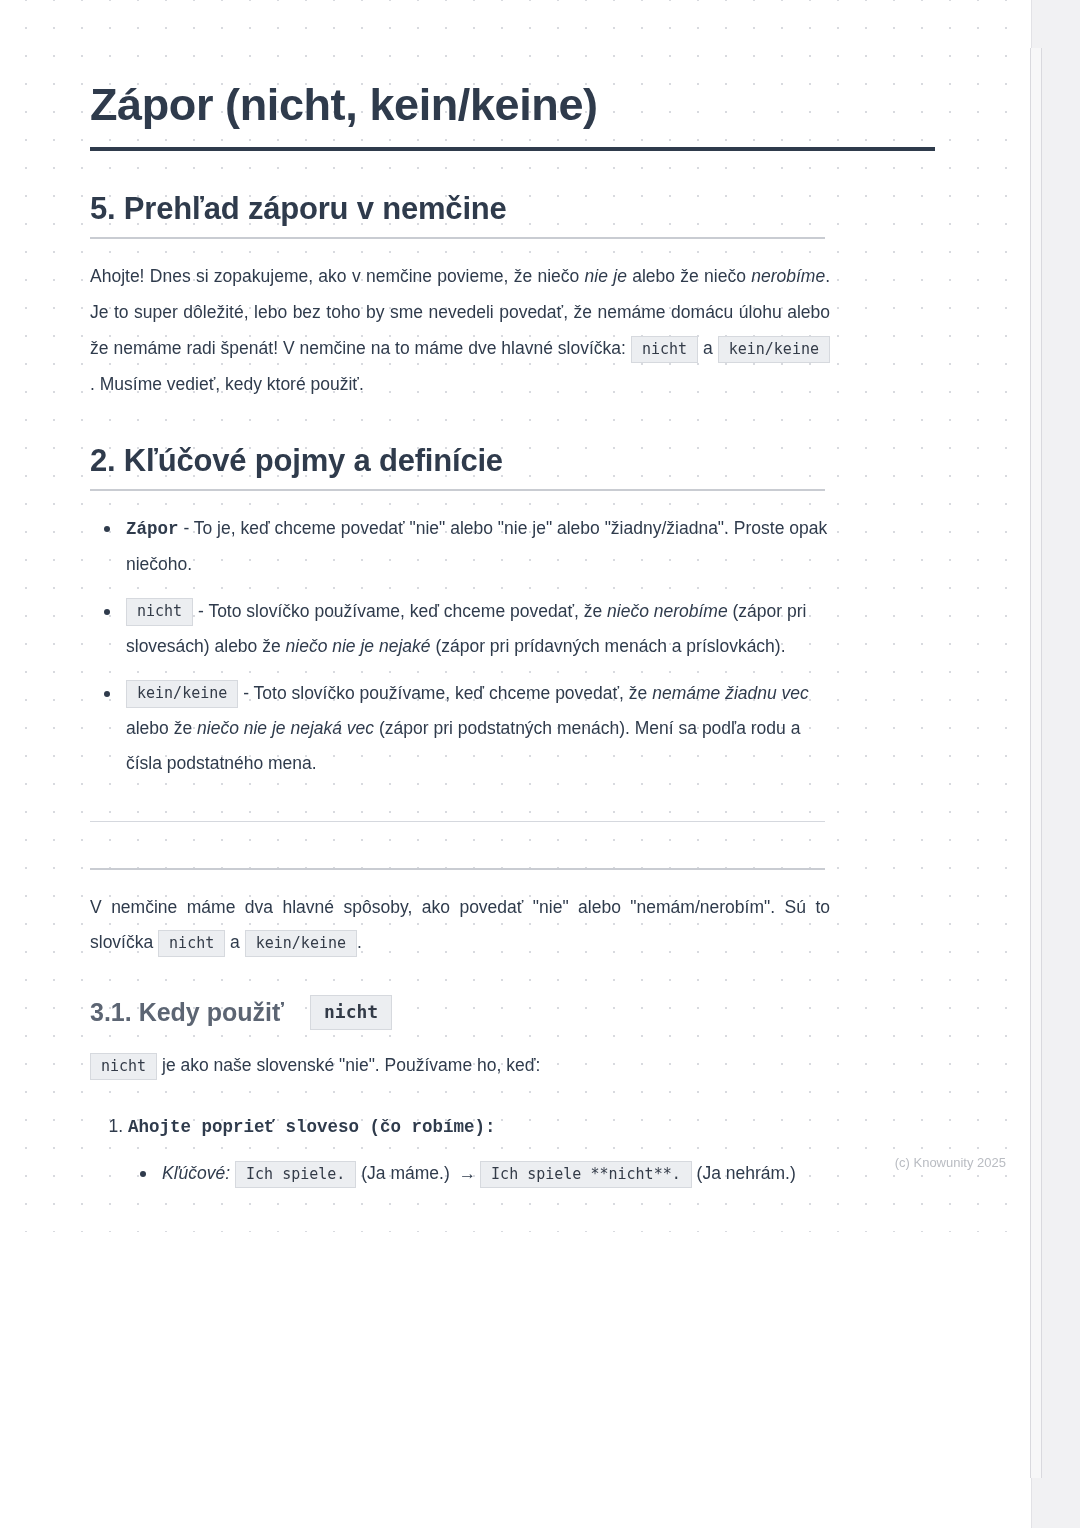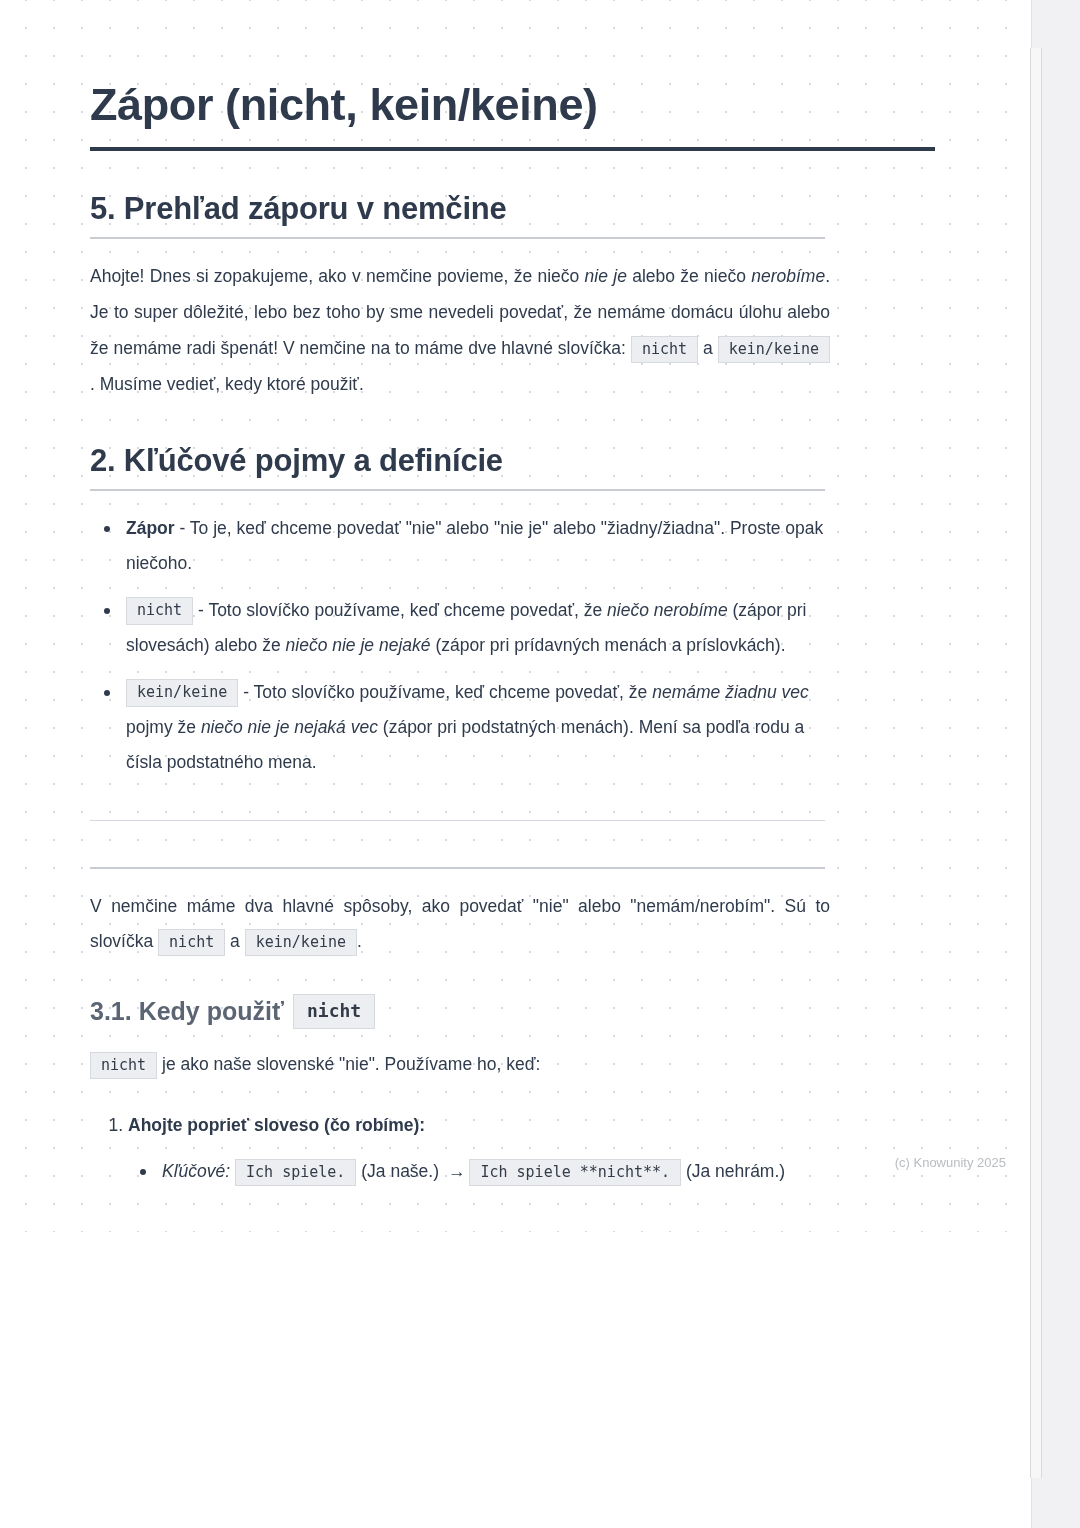--- a/index.html
+++ b/index.html
@@ -85,21 +85,21 @@
     margin-bottom: 20px;
   }
 
   h3.subsec {
     font-size: 25px;
     font-weight: bold;
     color: #5c6573;
     margin: 34px 0 18px 0;
     display: flex;
     align-items: center;
-    gap: 9px;
+    gap: 26px;
     flex-wrap: wrap;
   }
 
   p.body {
     font-size: 17.5px;
     line-height: 2.05;
     color: #2f3b4c;
     margin: 0 0 14px 0;
     text-align: justify;
   }
@@ -115,21 +115,21 @@
     color: #333b48;
     line-height: 1.15;
     vertical-align: middle;
   }
   h3.subsec .code {
     font-size: 18px;
     padding: 6px 13px;
   }
 
   em { font-style: italic; }
-  strong { font-weight: bold; }
+  strong { font-weight: bold; font-family: Liberation Mono, monospace; }
 
   ul.bullets {
     list-style: none;
     margin: 0;
     padding: 0;
   }
   ul.bullets > li {
     position: relative;
     padding-left: 36px;
     margin-bottom: 12px;
@@ -216,21 +216,21 @@
     <h2 class="sec">2. Kľúčové pojmy a definície</h2>
     <div class="sec-rule"></div>
     <ul class="bullets">
       <li>
         <strong>Zápor</strong><span> - To je, keď chceme povedať "nie" alebo "nie je" alebo "žiadny/žiadna". Proste opak niečoho.</span>
       </li>
       <li>
         <span class="code">nicht</span><span> - Toto slovíčko používame, keď chceme povedať, že </span><em>niečo nerobíme</em><span> (zápor pri slovesách) alebo že </span><em>niečo nie je nejaké</em><span> (zápor pri prídavných menách a príslovkách).</span>
       </li>
       <li>
-        <span class="code">kein/keine</span><span> - Toto slovíčko používame, keď chceme povedať, že </span><em>nemáme žiadnu vec</em><span> pojmy že </span><em>niečo nie je nejaká vec</em><span> (zápor pri podstatných menách). Mení sa podľa rodu a čísla podstatného mena.</span>
+        <span class="code">kein/keine</span><span> - Toto slovíčko používame, keď chceme povedať, že </span><em>nemáme žiadnu vec</em><span> alebo že </span><em>niečo nie je nejaká vec</em><span> (zápor pri podstatných menách). Mení sa podľa rodu a čísla podstatného mena.</span>
       </li>
     </ul>
 
     <div class="sep-rule"></div>
 
     <div class="sec-rule"></div>
     <p class="body">
       <span>V nemčine máme dva hlavné spôsoby, ako povedať "nie" alebo "nemám/nerobím". Sú to slovíčka </span><span class="code">nicht</span><span> a </span><span class="code">kein/keine</span><span>.</span>
     </p>
 
@@ -242,21 +242,21 @@
     <p class="body">
       <span class="code">nicht</span><span> je ako naše slovenské "nie". Používame ho, keď:</span>
     </p>
 
     <ol class="numlist">
       <li>
         <strong>Ahojte poprieť sloveso (čo robíme):</strong>
         <ul class="sublist">
           <li>
             <em>Kľúčové:</em>
-            <span class="code">Ich spiele.</span><span> (Ja naše.) </span><span class="arrow">→</span><span class="code">Ich spiele **nicht**.</span><span> (Ja nehrám.)</span>
+            <span class="code">Ich spiele.</span><span> (Ja máme.) </span><span class="arrow">→</span><span class="code">Ich spiele **nicht**.</span><span> (Ja nehrám.)</span>
           </li>
         </ul>
       </li>
     </ol>
 
   </div>
 
   <div class="footer-note">(c) Knowunity 2025</div>
 
   <div class="scroll-rail"></div>

